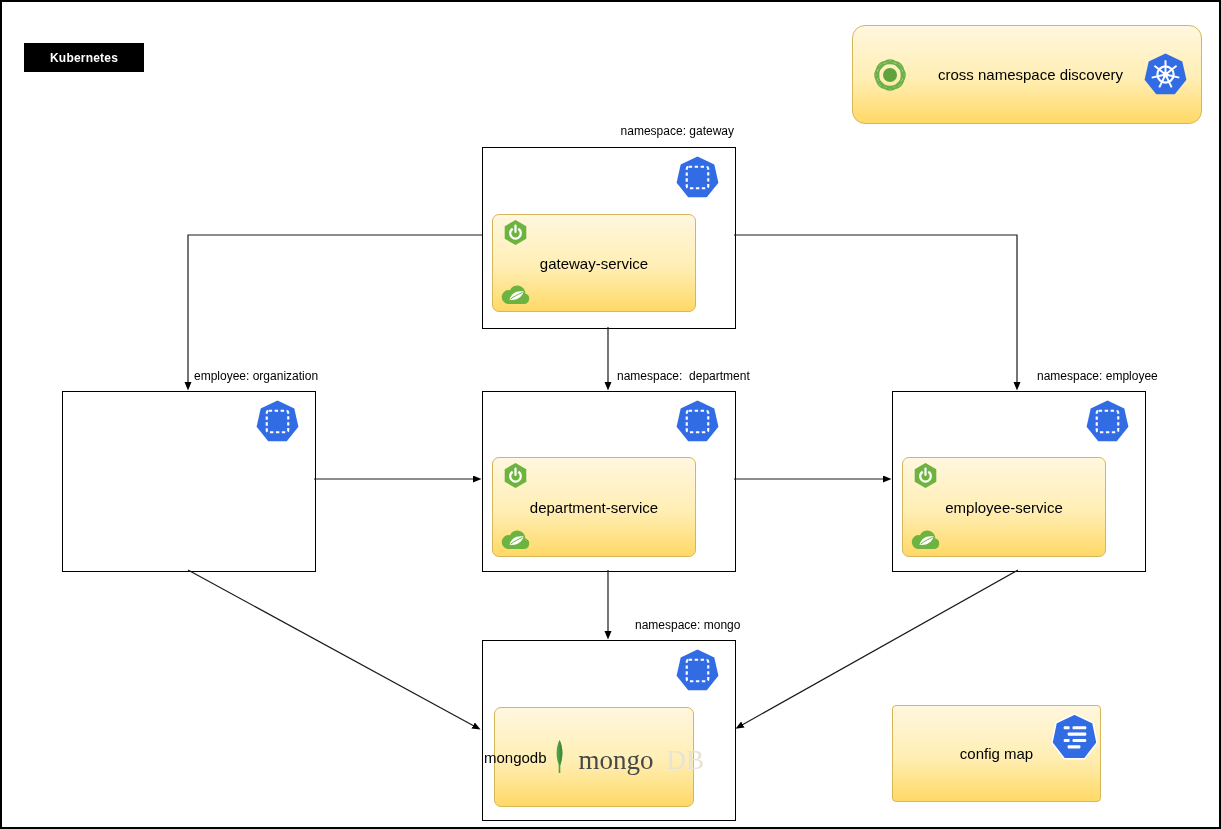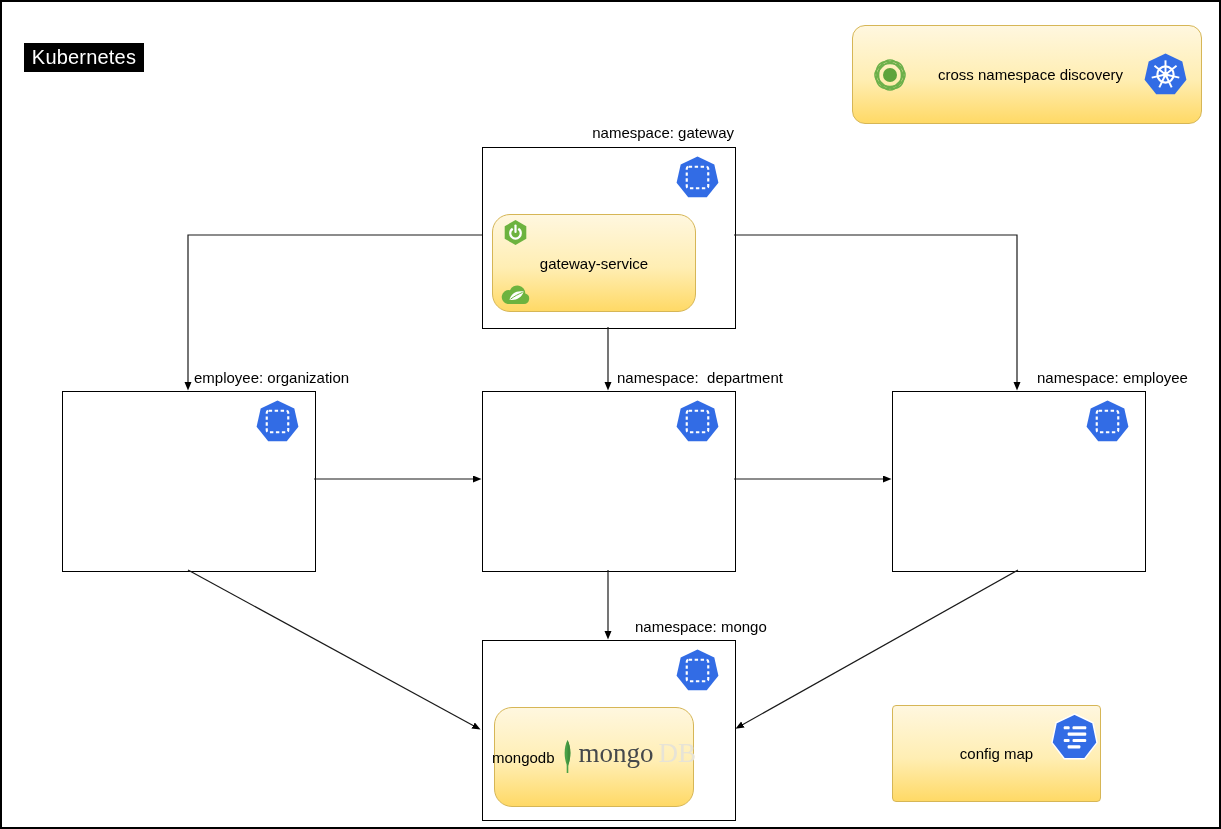--- a/index.html
+++ b/index.html
@@ -4,47 +4,47 @@
 <style>
   html,body{margin:0;padding:0;background:#f5f5f5;}
   #canvas{
     position:relative;width:1221px;height:829px;background:#ffffff;
     border:2px solid #000;box-sizing:border-box;overflow:hidden;
     font-family:"Liberation Sans",sans-serif;color:#000;
   }
   
   .title-chip{
     position:absolute;left:22px;top:41px;width:120px;height:29px;
-    background:#000;color:#fff;font-weight:normal;font-size:20px;
+    background:#000;color:#fff;font-weight:bold;font-size:12px;
     display:flex;align-items:center;justify-content:center;letter-spacing:.2px;
   }
   
   .ynode{
     position:absolute;
     background:linear-gradient(#fff7df 0%,#ffeeb3 55%,#ffd966 100%);
-    border:1px solid #d6b656;border-radius:18px;
+    border:1px solid #d6b656;border-radius:7px;
     display:flex;align-items:center;justify-content:center;
     font-size:15px;
   }
   
   .ns-box{position:absolute;width:252px;background:#fff;border:1px solid #000;}
-  .ns-label{position:absolute;font-size:15px;white-space:pre;color:#000;}
+  .ns-label{position:absolute;font-size:12px;white-space:pre;color:#000;}
   .ns-icon{position:absolute;top:8px;right:14px;width:47px;height:43px;}
   .svc-boot{position:absolute;left:9px;top:4px;width:27px;height:27px;}
   .svc-cloud{position:absolute;left:7px;bottom:6px;width:31px;height:22px;}
   .legend{
     position:absolute;left:850px;top:23px;width:348px;height:97px;
     background:linear-gradient(#fff7df 0%,#ffeeb3 55%,#ffd966 100%);
     border:1px solid #d6b656;border-radius:13px;
     display:flex;align-items:center;font-size:15px;justify-content:flex-end;
   }
   .legend .lg-text{flex:1;text-align:center;}
   .res-icon{position:absolute;top:6px;right:2px;width:47px;height:51px;}
   .mongo-card{flex-direction:row;gap:6px;}
-  .mongo-logo{display:flex;gap:5px;font-family:"Liberation Serif",serif;font-size:27px;line-height:1;}
+  .mongo-logo{display:flex;align-items:flex-end;gap:13px;font-family:"Liberation Serif",serif;font-size:27px;line-height:1;}
   .mongo-word-dark{color:#45484b;}
   .mongo-word-light{color:#e7e3d6;}
   svg.overlay{position:absolute;left:0;top:0;pointer-events:none;}
 </style>
 </head>
 <body>
 
 <div id="canvas">
 
   <div class="title-chip">
@@ -123,21 +123,47 @@
     </svg>
     <span>gateway-service</span>
     <svg class="svc-cloud" viewBox="0 0 31 22">
       <path d="M7.5,21 h16.2 a5.3,5.3 0 0 0 1.6,-10.4 A8,8 0 0 0 10,7.2 A5.9,5.9 0 0 0 7.5,21 z" fill="#6db33f"></path>
       <path d="M9.5,16.8 C11,10.5 16.5,7.3 23.7,8.6 C21.5,15.2 15.8,17.8 9.5,16.8 z" fill="#fff"></path>
       <path d="M10.5,16.2 C14,13.5 18.5,11 22.6,9.4" stroke="#6db33f" stroke-width="1" fill="none"></path>
     </svg>
   </div>
 
 
-
+  <div class="ynode" style="left:490px;top:455px;width:202px;height:98px">
+    <svg class="svc-boot" viewBox="0 0 27 27">
+      <polygon points="13.5,1 24.3,7.25 24.3,19.75 13.5,26 2.7,19.75 2.7,7.25" fill="#6db33f"></polygon>
+      <circle cx="13.5" cy="14.3" r="5.3" fill="none" stroke="#fff" stroke-width="2.2" pathLength="100" stroke-dasharray="66 18 16"></circle>
+      <line x1="13.5" y1="6.6" x2="13.5" y2="13" stroke="#fff" stroke-width="2.2" stroke-linecap="round"></line>
+    </svg>
+    <span>department-service</span>
+    <svg class="svc-cloud" viewBox="0 0 31 22">
+      <path d="M7.5,21 h16.2 a5.3,5.3 0 0 0 1.6,-10.4 A8,8 0 0 0 10,7.2 A5.9,5.9 0 0 0 7.5,21 z" fill="#6db33f"></path>
+      <path d="M9.5,16.8 C11,10.5 16.5,7.3 23.7,8.6 C21.5,15.2 15.8,17.8 9.5,16.8 z" fill="#fff"></path>
+      <path d="M10.5,16.2 C14,13.5 18.5,11 22.6,9.4" stroke="#6db33f" stroke-width="1" fill="none"></path>
+    </svg>
+  </div>
+
+  <div class="ynode" style="left:900px;top:455px;width:202px;height:98px">
+    <svg class="svc-boot" viewBox="0 0 27 27">
+      <polygon points="13.5,1 24.3,7.25 24.3,19.75 13.5,26 2.7,19.75 2.7,7.25" fill="#6db33f"></polygon>
+      <circle cx="13.5" cy="14.3" r="5.3" fill="none" stroke="#fff" stroke-width="2.2" pathLength="100" stroke-dasharray="66 18 16"></circle>
+      <line x1="13.5" y1="6.6" x2="13.5" y2="13" stroke="#fff" stroke-width="2.2" stroke-linecap="round"></line>
+    </svg>
+    <span>employee-service</span>
+    <svg class="svc-cloud" viewBox="0 0 31 22">
+      <path d="M7.5,21 h16.2 a5.3,5.3 0 0 0 1.6,-10.4 A8,8 0 0 0 10,7.2 A5.9,5.9 0 0 0 7.5,21 z" fill="#6db33f"></path>
+      <path d="M9.5,16.8 C11,10.5 16.5,7.3 23.7,8.6 C21.5,15.2 15.8,17.8 9.5,16.8 z" fill="#fff"></path>
+      <path d="M10.5,16.2 C14,13.5 18.5,11 22.6,9.4" stroke="#6db33f" stroke-width="1" fill="none"></path>
+    </svg>
+  </div>
 
   <div class="ynode mongo-card" style="left:492px;top:705px;width:198px;height:98px">
     <span>mongodb</span>
     <div class="mongo-logo">
       <svg viewBox="0 0 13 34" style="width:13px;height:34px">
         <path d="M6.5,0 C10,7 10.6,17 6.5,27 C2.4,17 3,7 6.5,0 z" fill="#4aa147"></path>
         <path d="M6.5,0 C10,7 10.6,17 6.5,27 z" fill="#3f8e3c"></path>
         <line x1="6.5" y1="25" x2="6.5" y2="33" stroke="#4aa147" stroke-width="1.6"></line>
       </svg>
       <span class="mongo-word-dark">mongo</span>

